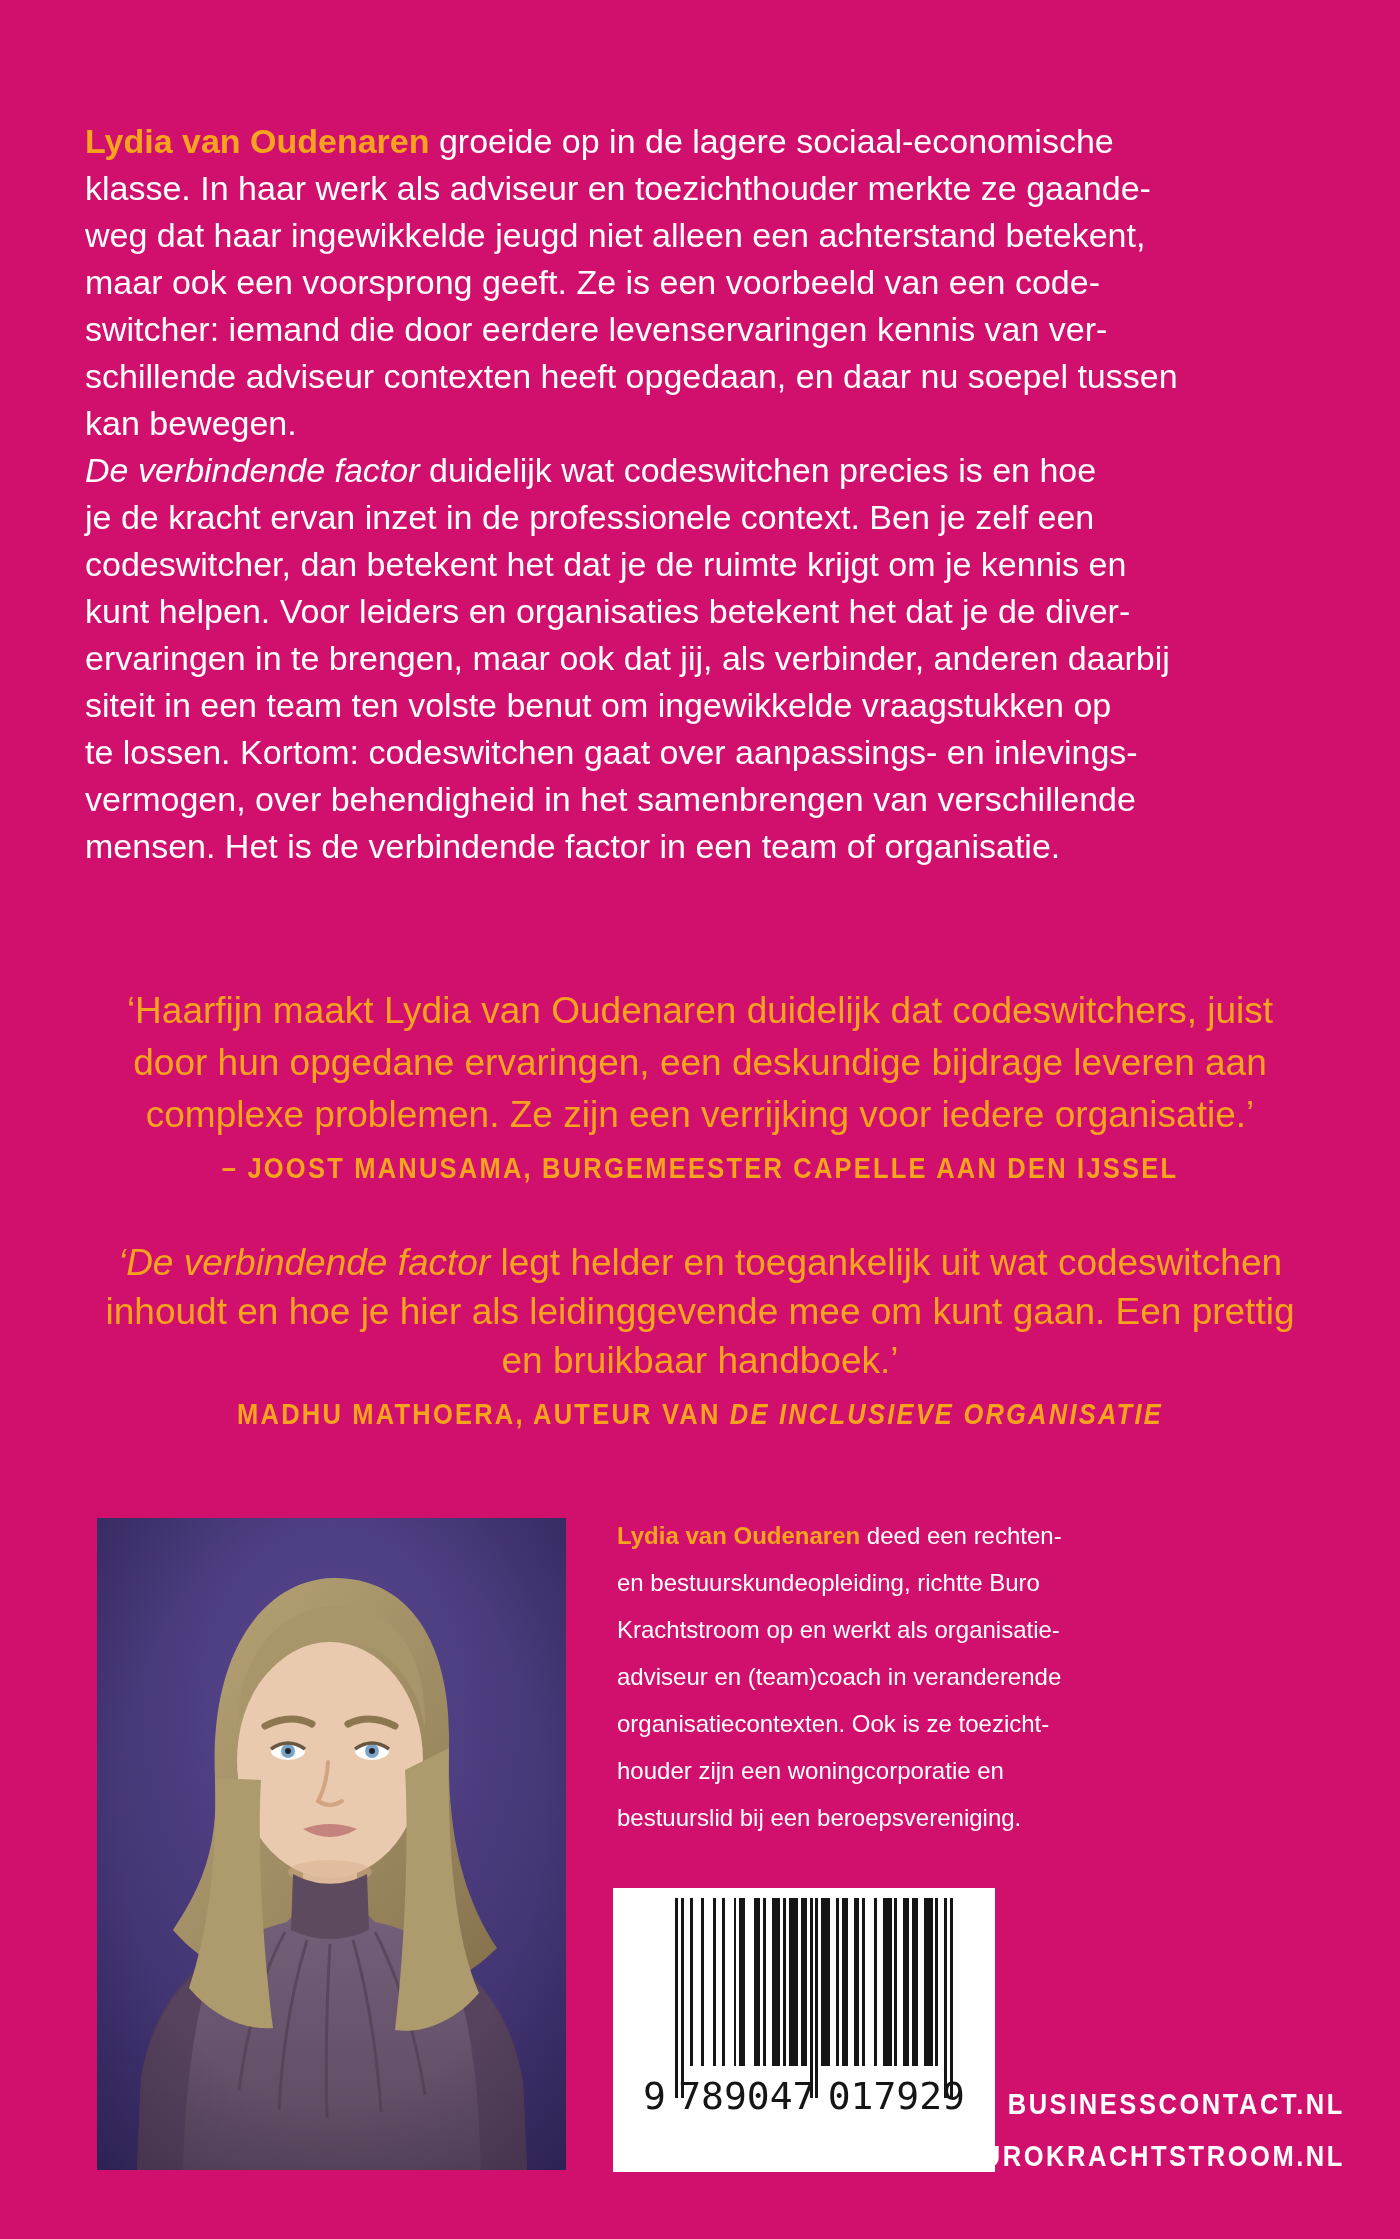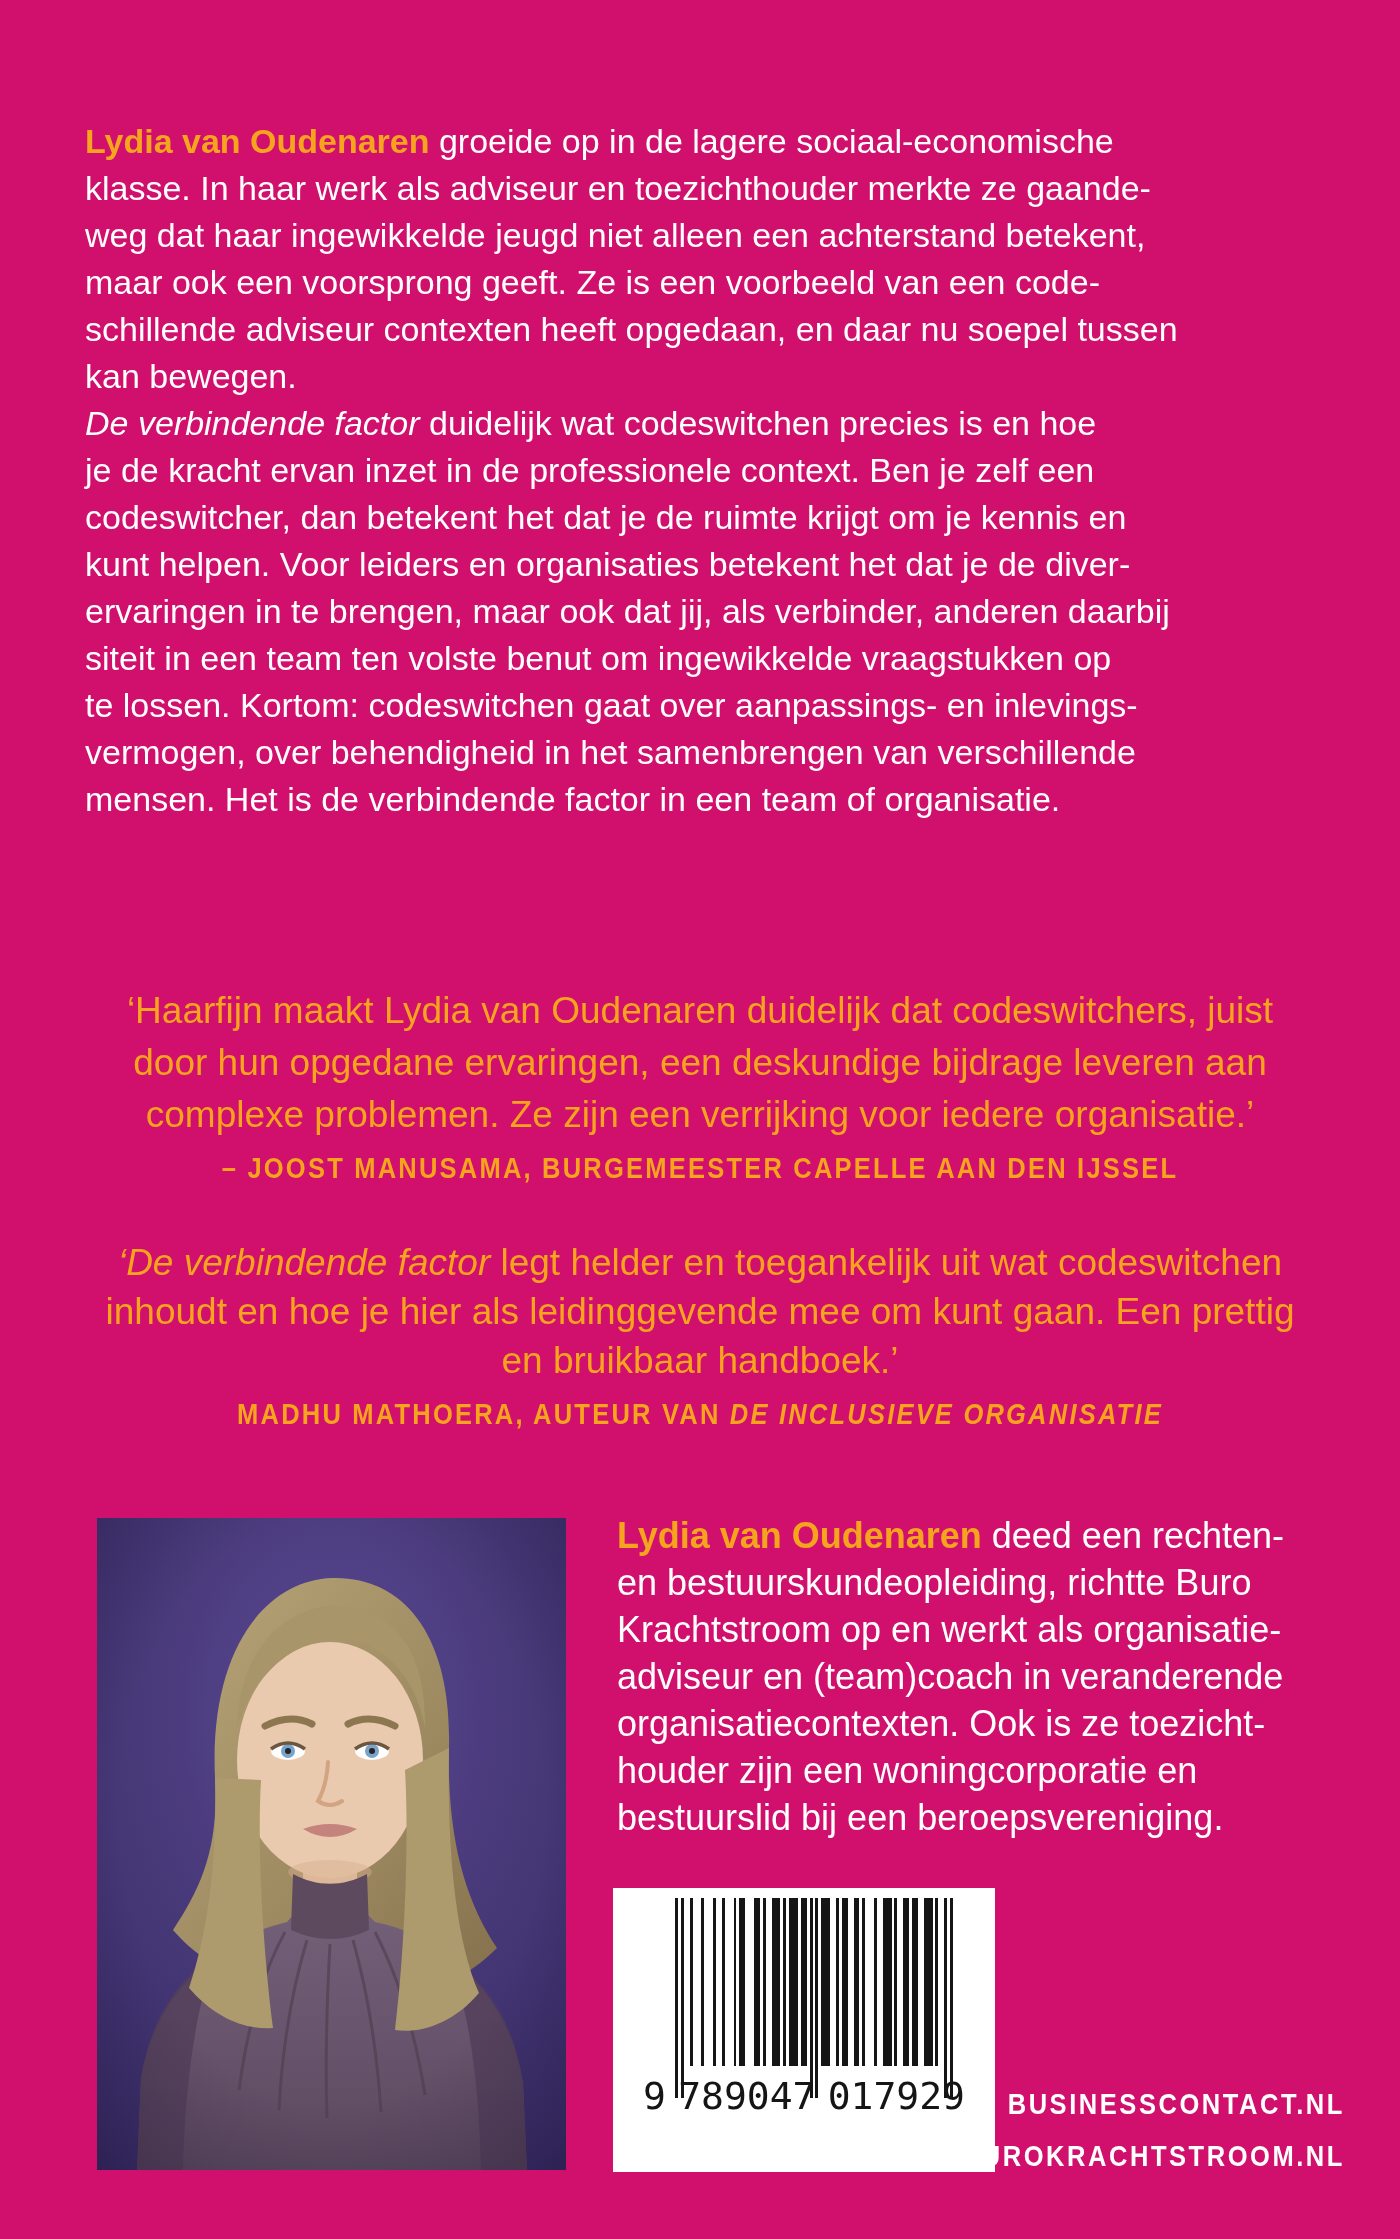--- a/index.html
+++ b/index.html
@@ -29,21 +29,21 @@
     left:80px;width:1240px;text-align:center;
     color:#F6A41E;font-weight:700;font-size:29px;
     letter-spacing:2.5px;
     transform:scaleX(0.88);transform-origin:center;
   }
   .attribution1{top:1152px;}
   .attribution2{top:1398px;}
 
   .bio{
     left:617px;top:1512px;width:730px;
-    font-size:36px;line-height:47px;font-weight:500;
+    font-size:24px;line-height:47px;font-weight:500;
   }
 
   .photo{
     position:absolute;left:97px;top:1518px;width:469px;height:652px;
   }
   .photo svg{display:block;width:100%;height:100%;}
 
   .barcode-box{
     position:absolute;left:613px;top:1888px;width:382px;height:284px;
     background:#FFFFFF;
@@ -67,20 +67,21 @@
 </head>
 <body>
 
 <div class="cover">
 
   <div class="textblock synopsis">
       <div class="line"><span class="seg-name">Lydia van Oudenaren</span><span> groeide op in de lagere sociaal-economische</span></div>
       <div class="line"><span>klasse. In haar werk als adviseur en toezichthouder merkte ze gaande-</span></div>
       <div class="line"><span>weg dat haar ingewikkelde jeugd niet alleen een achterstand betekent,</span></div>
       <div class="line"><span>maar ook een voorsprong geeft. Ze is een voorbeeld van een code-</span></div>
+      <div class="line"><span>switcher: iemand die door eerdere levenservaringen kennis van ver-</span></div>
       <div class="line"><span>schillende adviseur contexten heeft opgedaan, en daar nu soepel tussen</span></div>
       <div class="line"><span>kan bewegen.</span></div>
       <div class="line"><span class="seg-italic">De verbindende factor</span><span> duidelijk wat codeswitchen precies is en hoe</span></div>
       <div class="line"><span>je de kracht ervan inzet in de professionele context. Ben je zelf een</span></div>
       <div class="line"><span>codeswitcher, dan betekent het dat je de ruimte krijgt om je kennis en</span></div>
       <div class="line"><span>kunt helpen. Voor leiders en organisaties betekent het dat je de diver-</span></div>
       <div class="line"><span>ervaringen in te brengen, maar ook dat jij, als verbinder, anderen daarbij</span></div>
       <div class="line"><span>siteit in een team ten volste benut om ingewikkelde vraagstukken op</span></div>
       <div class="line"><span>te lossen. Kortom: codeswitchen gaat over aanpassings- en inlevings-</span></div>
       <div class="line"><span>vermogen, over behendigheid in het samenbrengen van verschillende</span></div>

